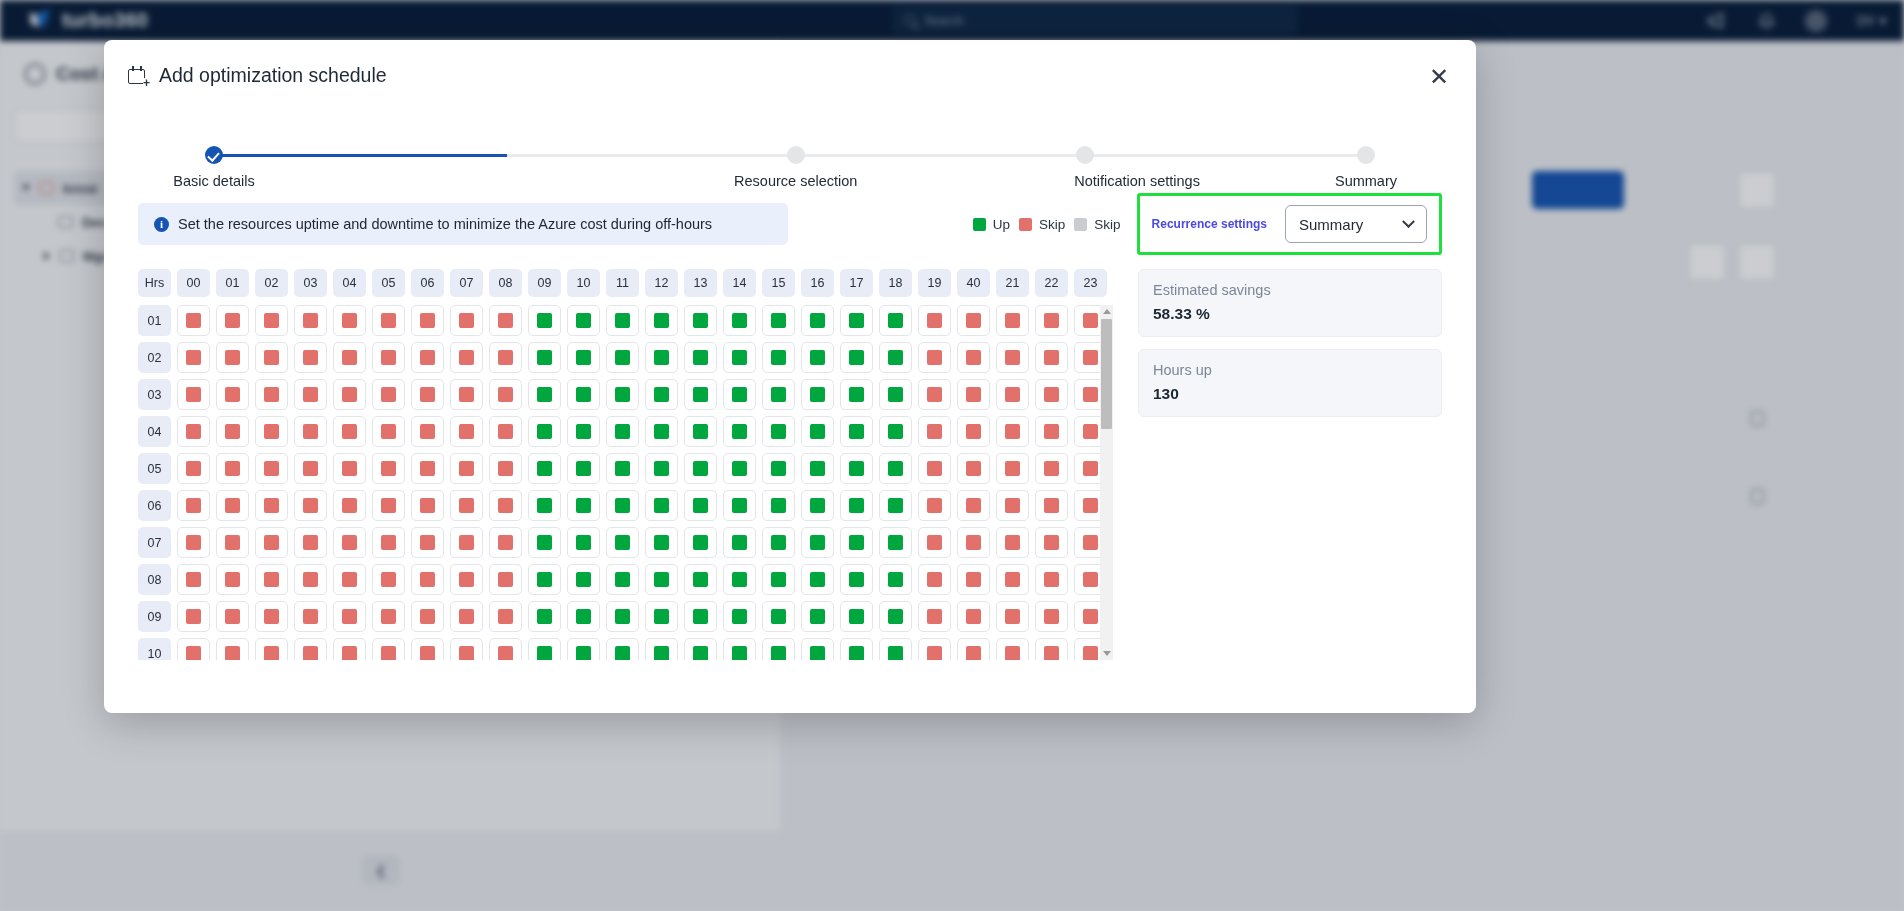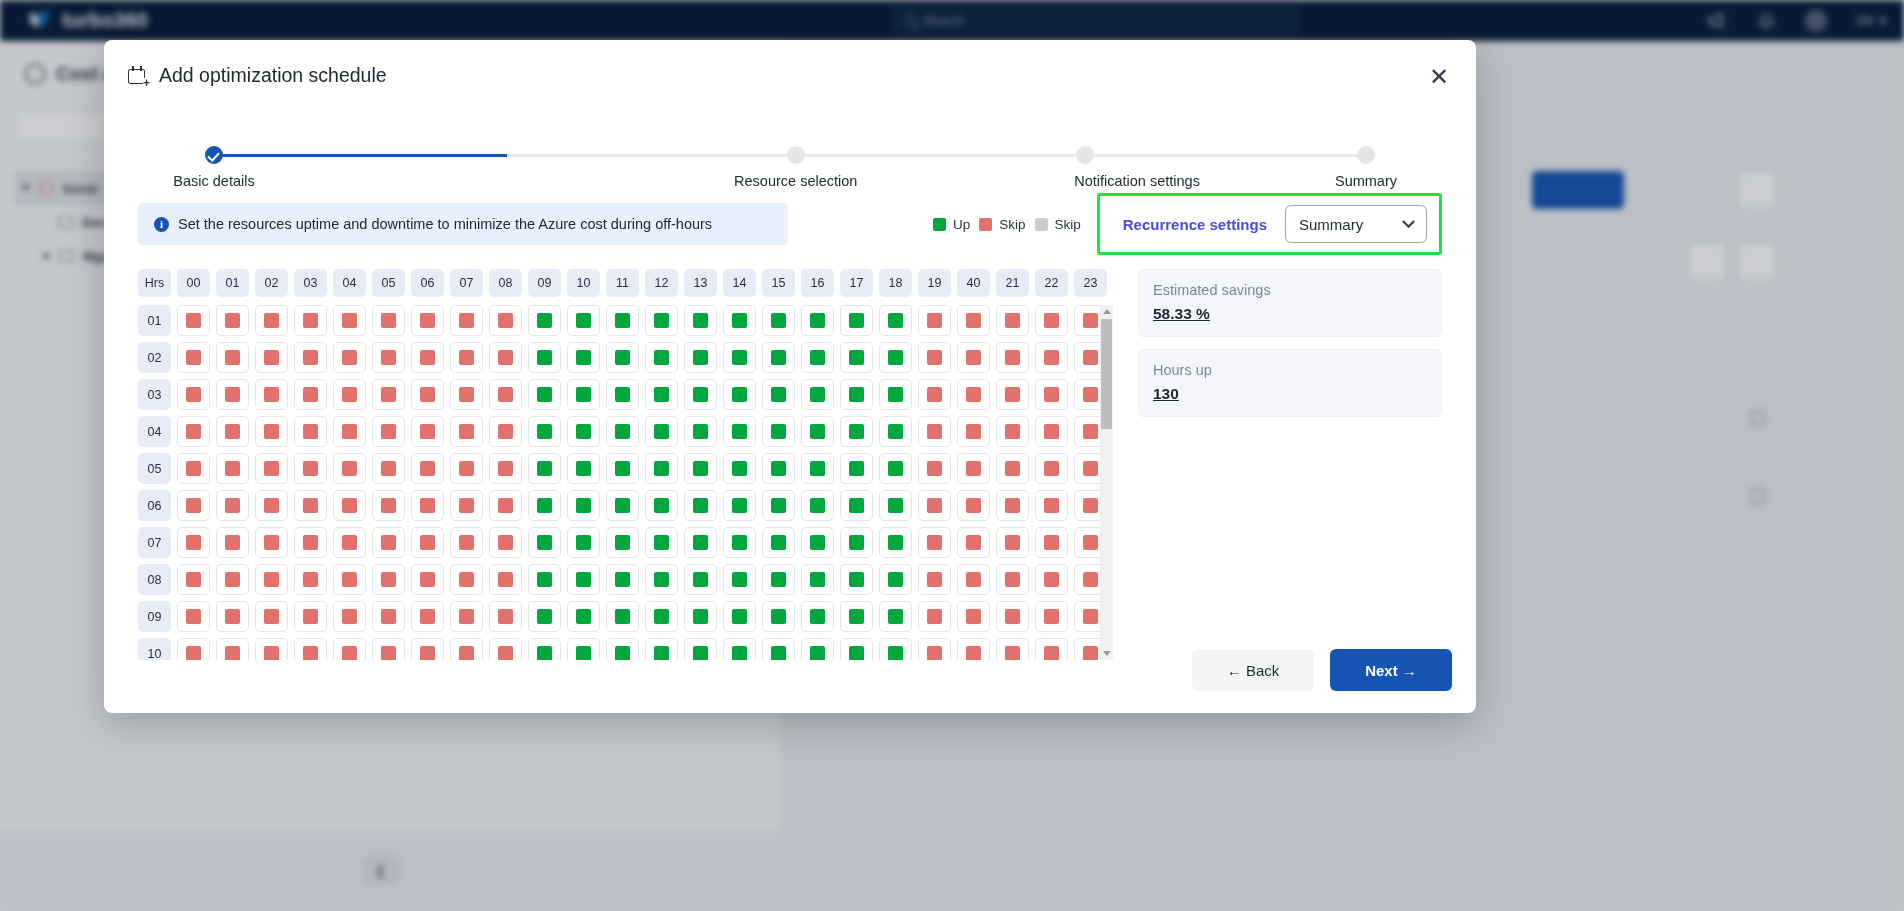--- a/index.html
+++ b/index.html
@@ -129,21 +129,21 @@
   #info-banner .txt { font-size:14.5px; color:#202a36; }
 
   #legend { margin-left:auto; display:flex; align-items:center; gap:9px; margin-right:16px; }
   .lg { display:flex; align-items:center; gap:7px; font-size:13.5px; color:#2b3543; }
   .lg .sw { width:13px; height:13px; border-radius:2px; }
 
   #recurrence-wrap {
     border:3px solid #1de03c; border-radius:3px; padding:9px 12px;
     display:flex; align-items:center; gap:18px;
   }
-  #recurrence-label { color:#4a4ae0; font-size:15px; font-weight:700;margin-left:11px; }
+  #recurrence-label { color:#4a4ae0; font-size:12px; font-weight:700; }
   #recurrence-select {
     width:142px; height:38px; border:1px solid #9aa3b0; border-radius:6px; background:#fff;
     display:flex; align-items:center; justify-content:space-between; padding:0 13px;
     font-size:15px; color:#1f2835; cursor:pointer;
   }
   .chev { width:9px; height:9px; border:solid #333c49; border-width:0 2px 2px 0; transform:rotate(45deg) translate(-2px,-2px); }
 
   
   #body-row { display:flex; margin: 14px 34px 0 34px; }
 
@@ -178,21 +178,21 @@
   #vscroll .arrow-up, #vscroll .arrow-dn { position:absolute; left:3px; width:0;height:0;
     border-left:4px solid transparent;border-right:4px solid transparent; }
   #vscroll .arrow-up { top:4px; border-bottom:5px solid #9a9a9a; }
   #vscroll .arrow-dn { bottom:4px; border-top:5px solid #9a9a9a; }
   #vthumb { position:absolute; top:14px; left:1px; width:11px; height:110px; background:#bdbdbd; border-radius:1px; cursor:pointer; }
 
   
   #stats { width: 320px; margin-left:25px; }
   .stat-card { background:#f5f6f9; border:1px solid #eceef2; border-radius:6px; padding:12px 14px 13px; margin-bottom:12px; }
   .stat-label { font-size:14.5px; color:#7b8696; }
-  .stat-value { font-size:15.5px; color:#1d2733; font-weight:700; margin-top:7px;text-decoration:underline; }
+  .stat-value { font-size:15.5px; color:#1d2733; font-weight:700; margin-top:7px; }
 
   
   #footer { position:absolute; right:24px; bottom:22px; display:flex; gap:16px; }
   .btn { height:42px; border-radius:6px; display:flex; align-items:center; justify-content:center;
     gap:9px; font-size:15px; cursor:pointer; }
   #back-button { width:122px; background:#f3f4f6; color:#1f2835; }
   #next-button { width:122px; background:#1554b3; color:#fff; font-weight:700; }
 </style>
 </head>
 <body>
@@ -1135,17 +1135,13 @@
           <div class="stat-label">Estimated savings</div>
           <div class="stat-value">58.33 %</div>
         </div>
         <div class="stat-card">
           <div class="stat-label">Hours up</div>
           <div class="stat-value">130</div>
         </div>
       </div>
   </div>
 
-  <div id="footer">
-    <div class="btn" id="back-button">←  Back</div>
-    <div class="btn" id="next-button">Next  →</div>
-  </div>
 </div>
 
 </body></html>

